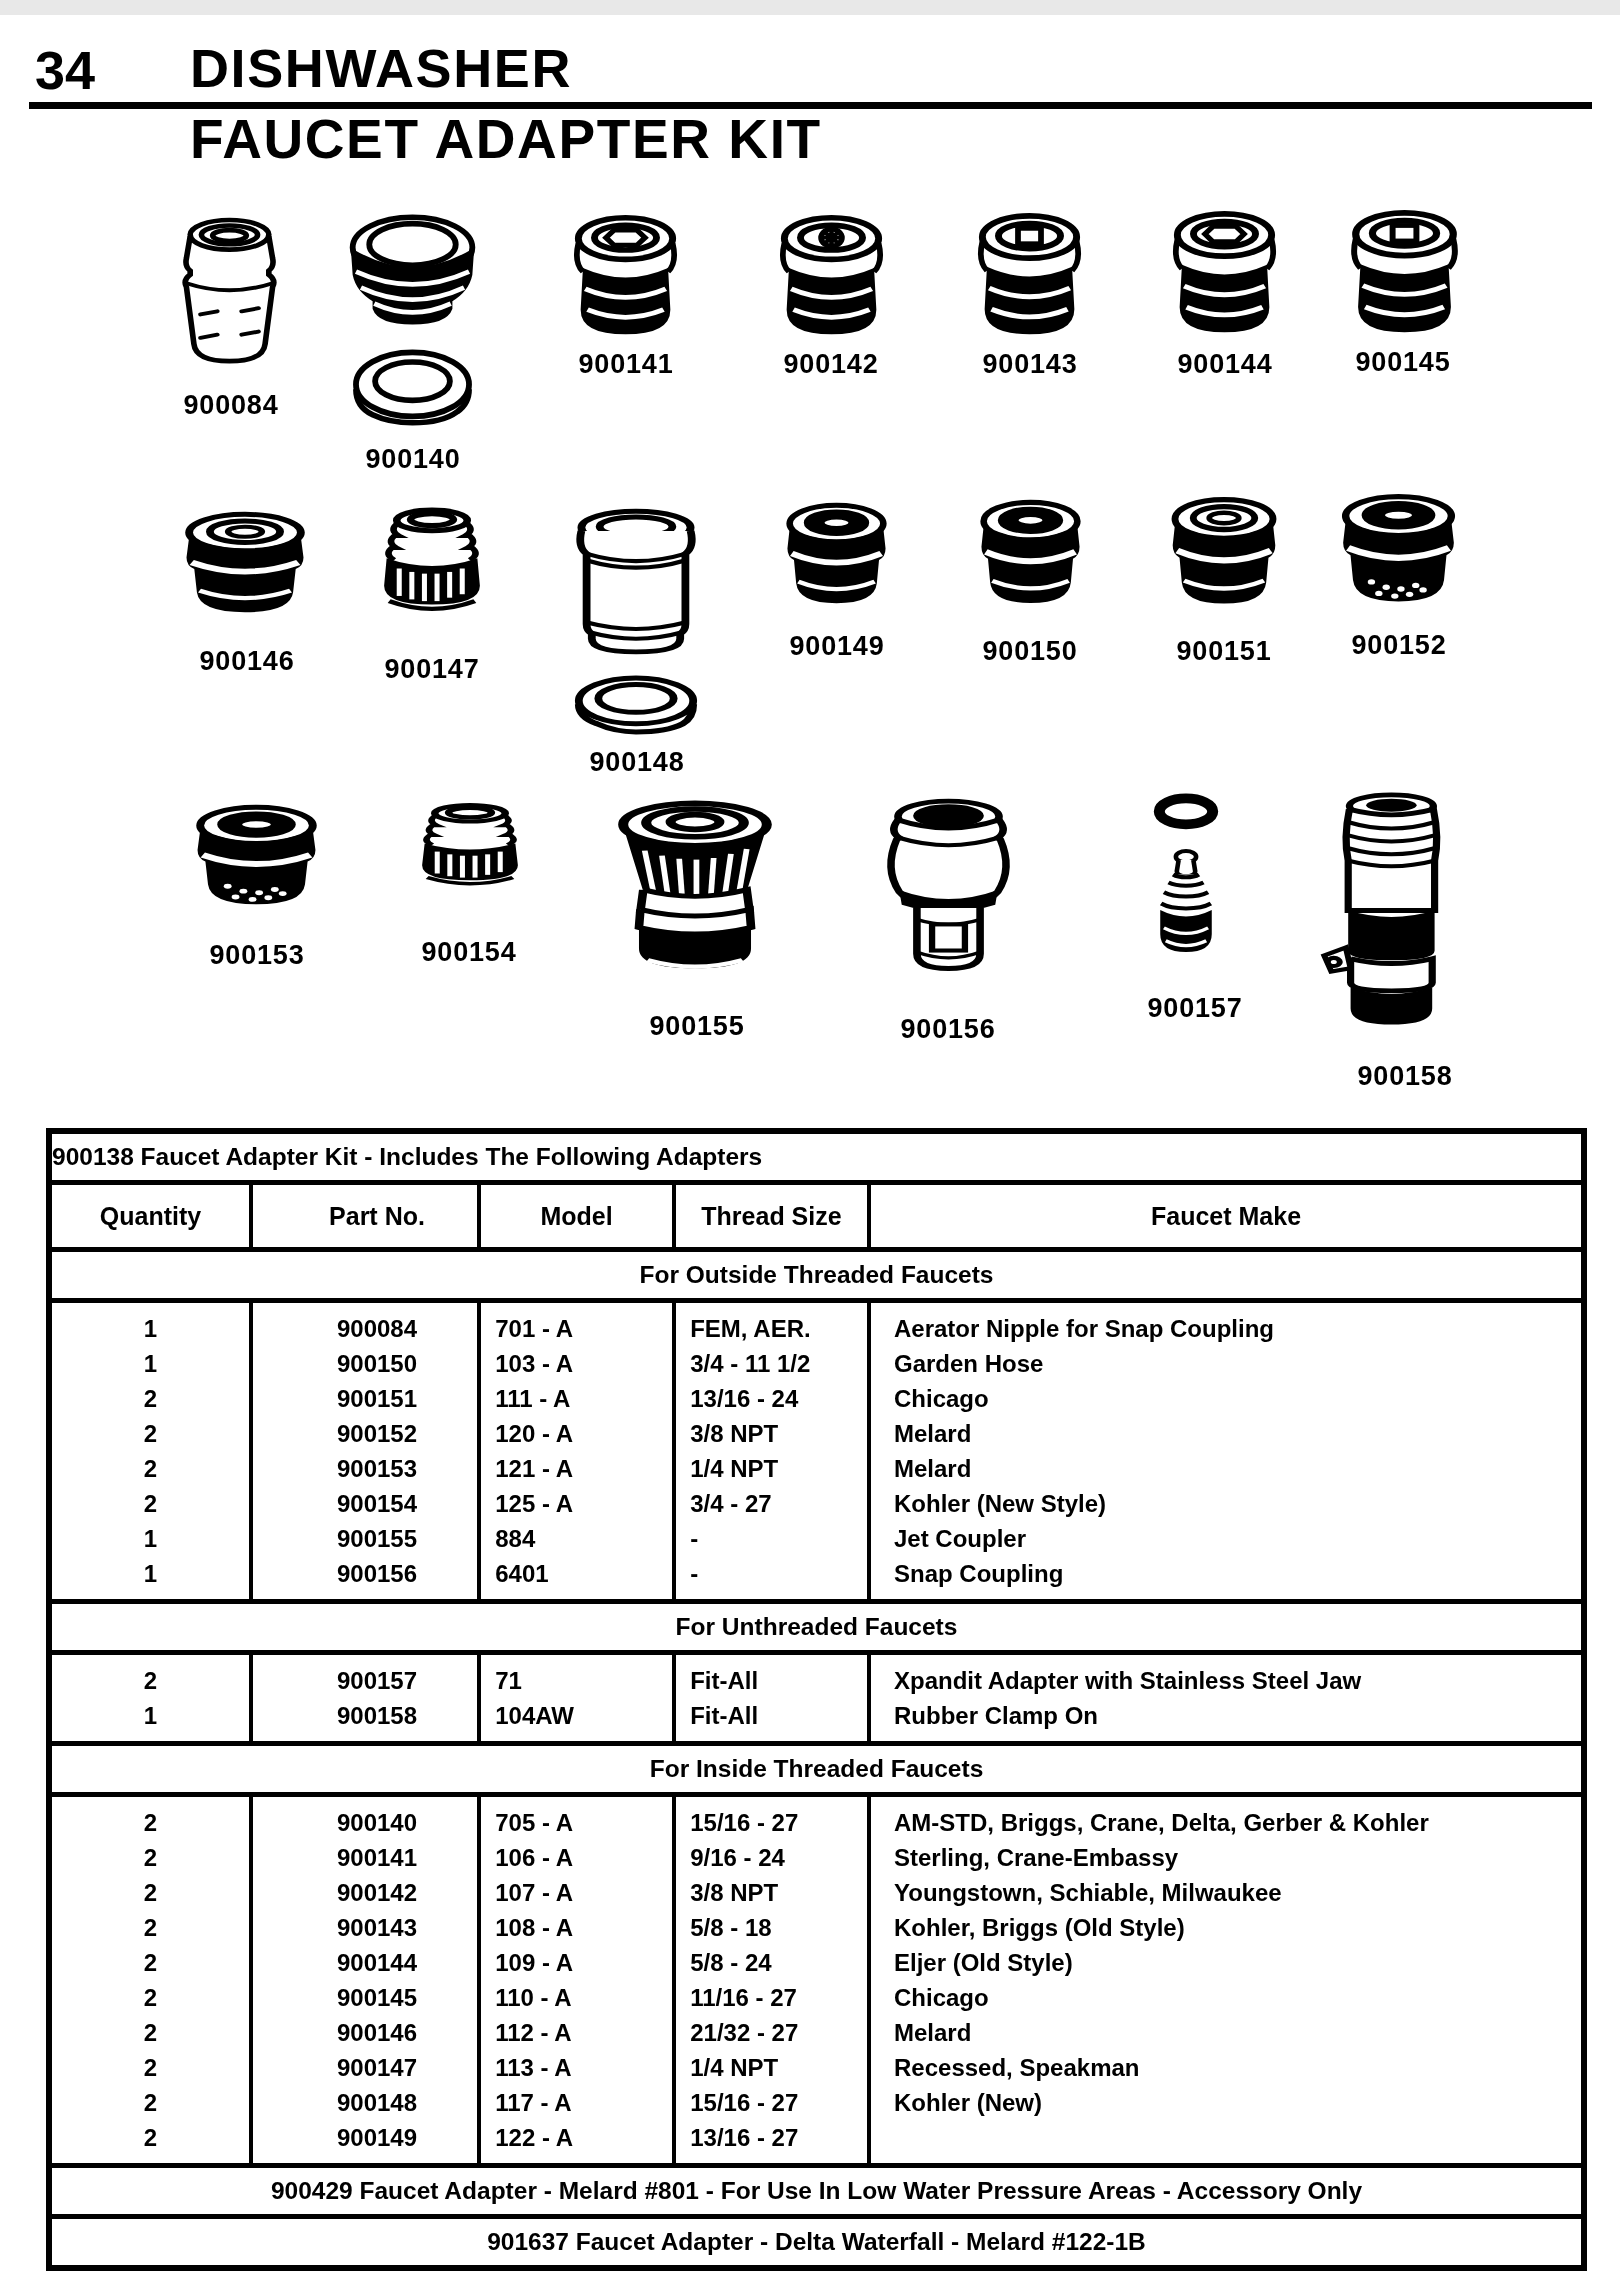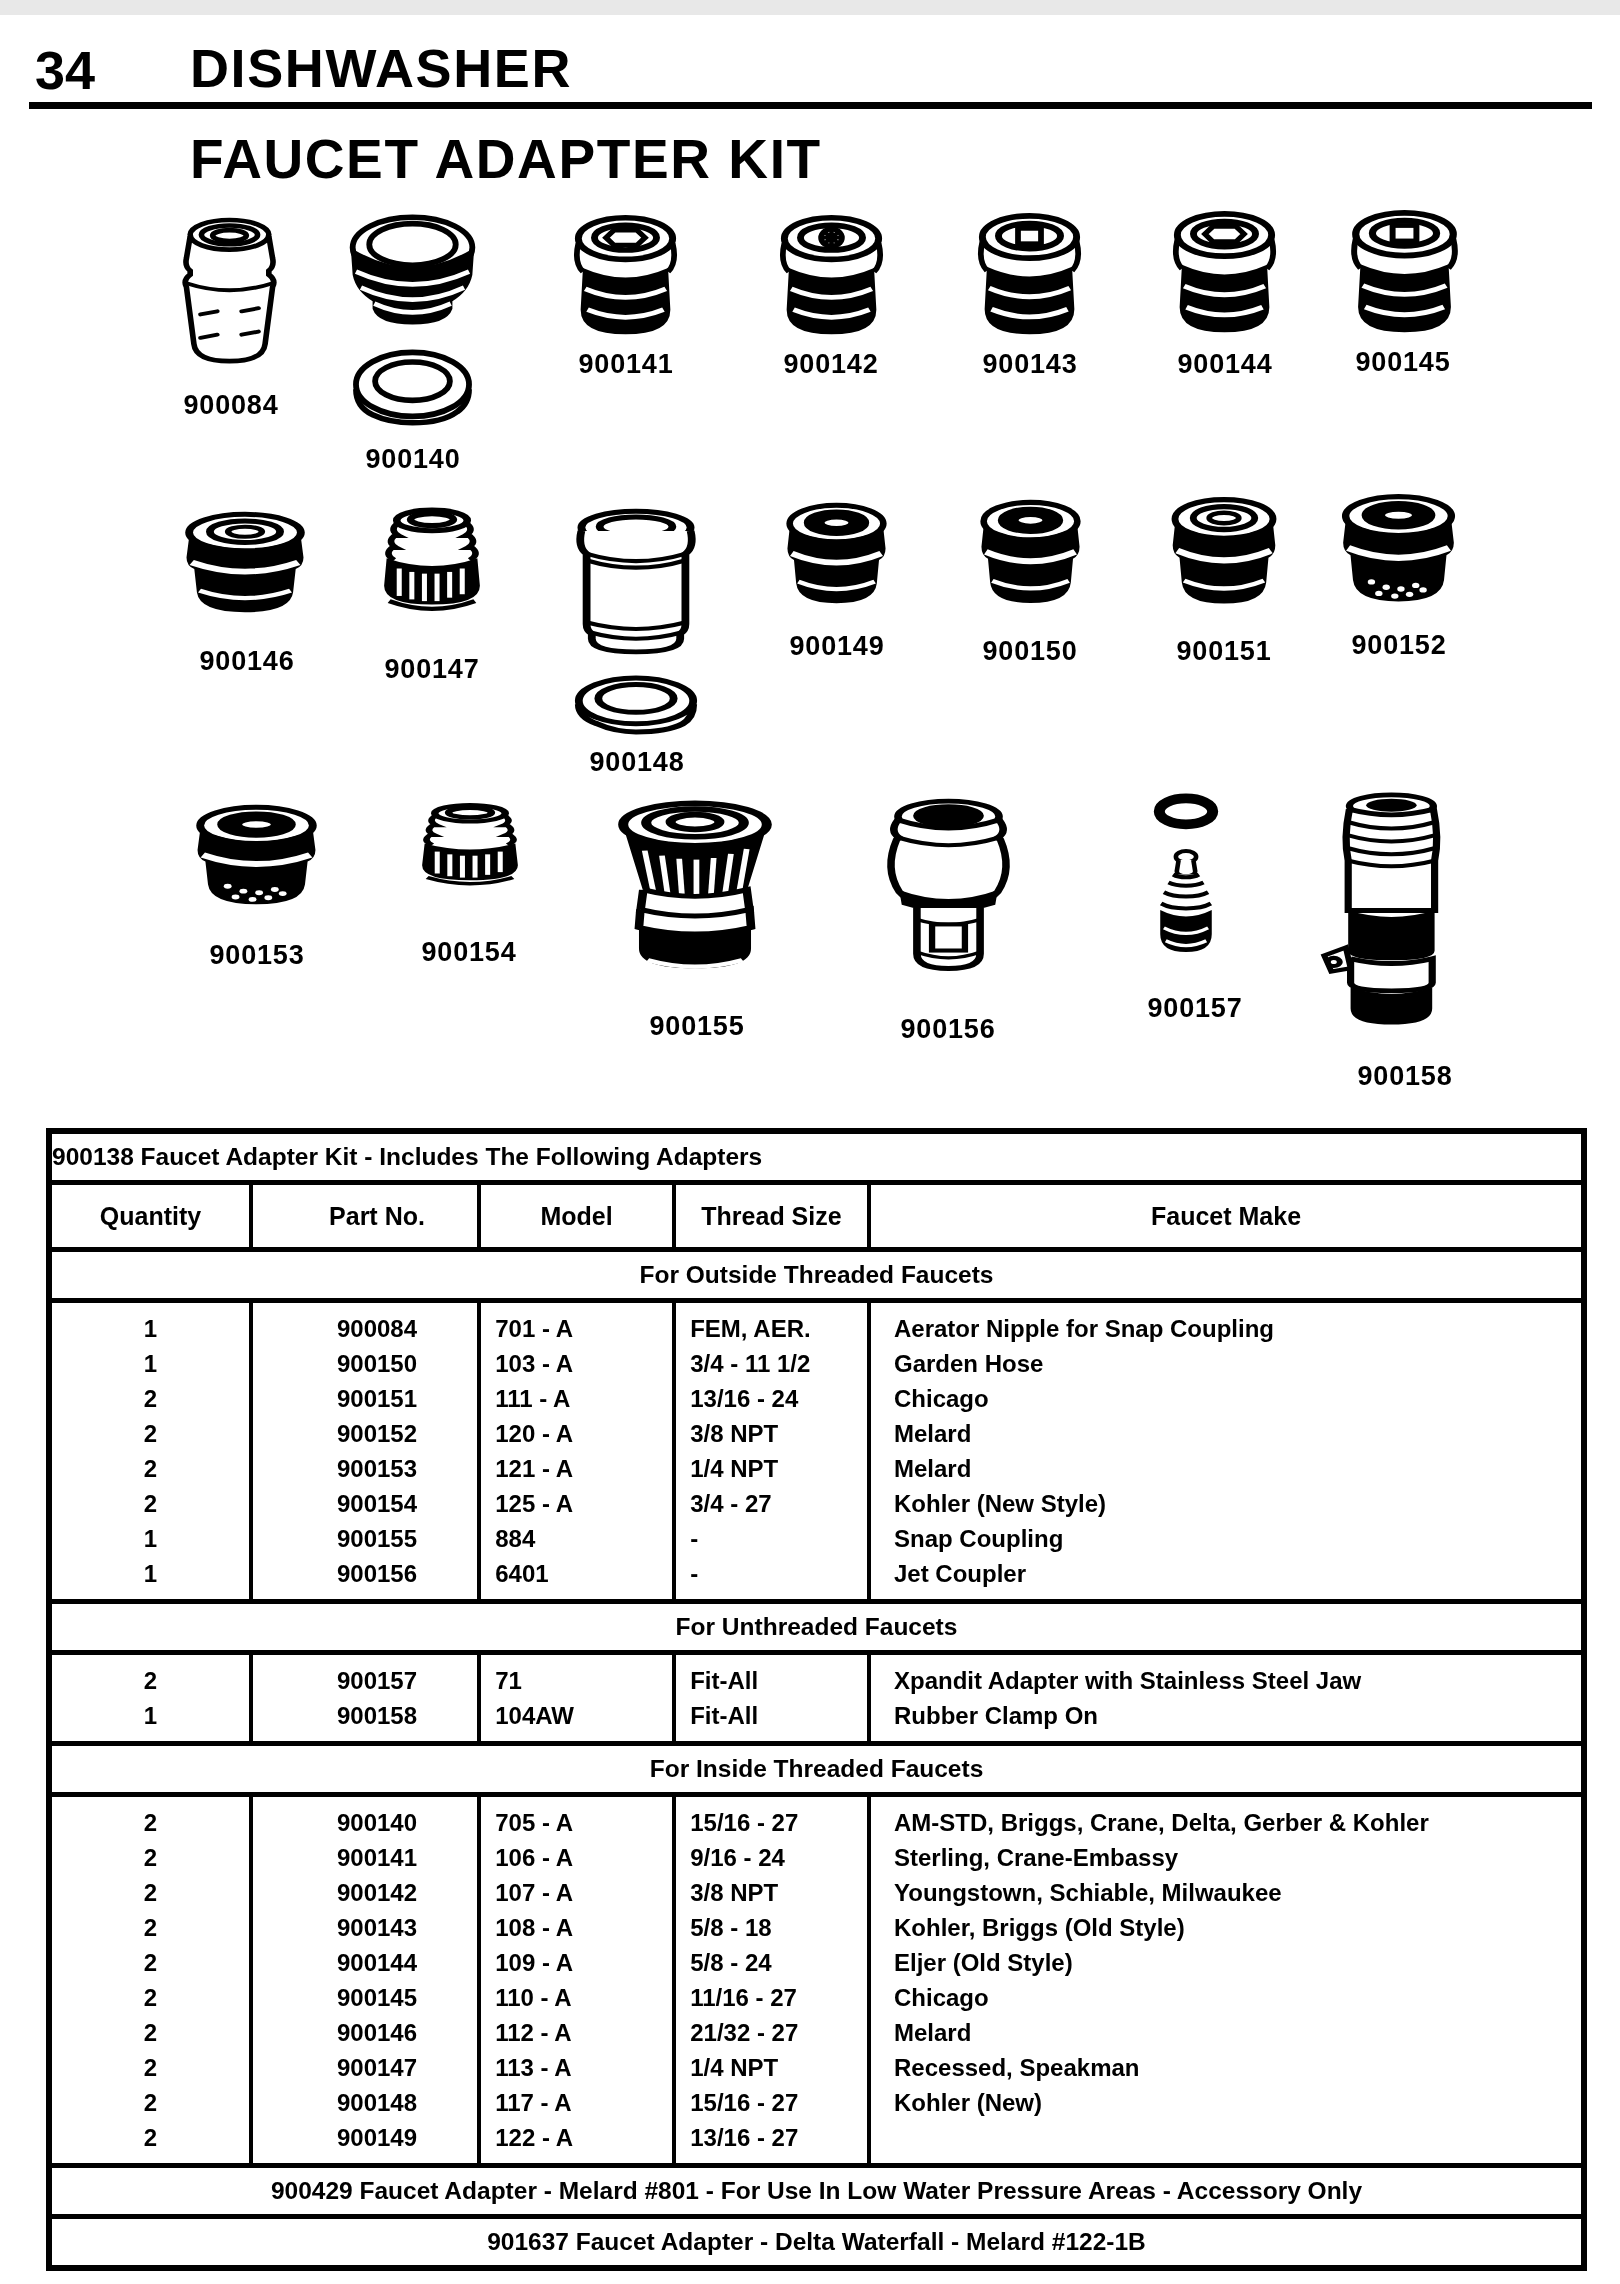--- a/index.html
+++ b/index.html
@@ -5,21 +5,21 @@
   html,body{margin:0;padding:0;background:#e8e8e8;}
   .page{
     position:relative;width:1620px;height:2284px;background:#ffffff;
     font-family:"Liberation Sans",sans-serif;font-weight:bold;color:#000;
     overflow:hidden;margin:15px auto;
   }
   
   .hdr-num{position:absolute;left:35px;top:24px;font-size:54px;letter-spacing:0px;}
   .hdr-cat{position:absolute;left:190px;top:22px;font-size:54px;letter-spacing:1.6px;}
   .hdr-rule{position:absolute;left:28.5px;top:87px;width:1563px;height:7.1px;background:#000;}
-  .hdr-kit{position:absolute;left:190px;top:112px;font-size:55px;letter-spacing:1.6px;}
+  .hdr-kit{position:absolute;left:190px;top:92px;font-size:55px;letter-spacing:1.6px;}
   
   #figures{position:absolute;left:0;top:0;width:1620px;height:1106px;}
   .fig{position:absolute;}
   .fig svg{display:block;}
   .fig-label{
     position:absolute;transform:translateX(-50%);
     font-size:27px;letter-spacing:0.8px;white-space:nowrap;
   }
   
   #ptable{
@@ -476,22 +476,22 @@
           <div class="cell">-</div>
           <div class="cell">-</div>
         </div>
         <div class="col c4">
           <div class="cell">Aerator Nipple for Snap Coupling</div>
           <div class="cell">Garden Hose</div>
           <div class="cell">Chicago</div>
           <div class="cell">Melard</div>
           <div class="cell">Melard</div>
           <div class="cell">Kohler (New Style)</div>
+          <div class="cell">Jet Coupler</div>
           <div class="cell">Snap Coupling</div>
-          <div class="cell">Jet Coupler</div>
         </div>
       </div>
       <div class="t-section">For Unthreaded Faucets</div>
       <div class="t-block">
         <div class="col c0 bR">
           <div class="cell">2</div>
           <div class="cell">1</div>
         </div>
         <div class="col c1 bR">
           <div class="cell">900157</div>

